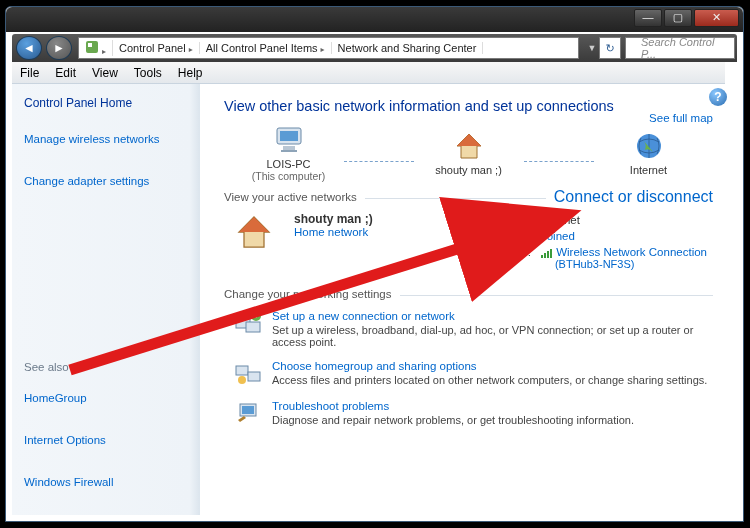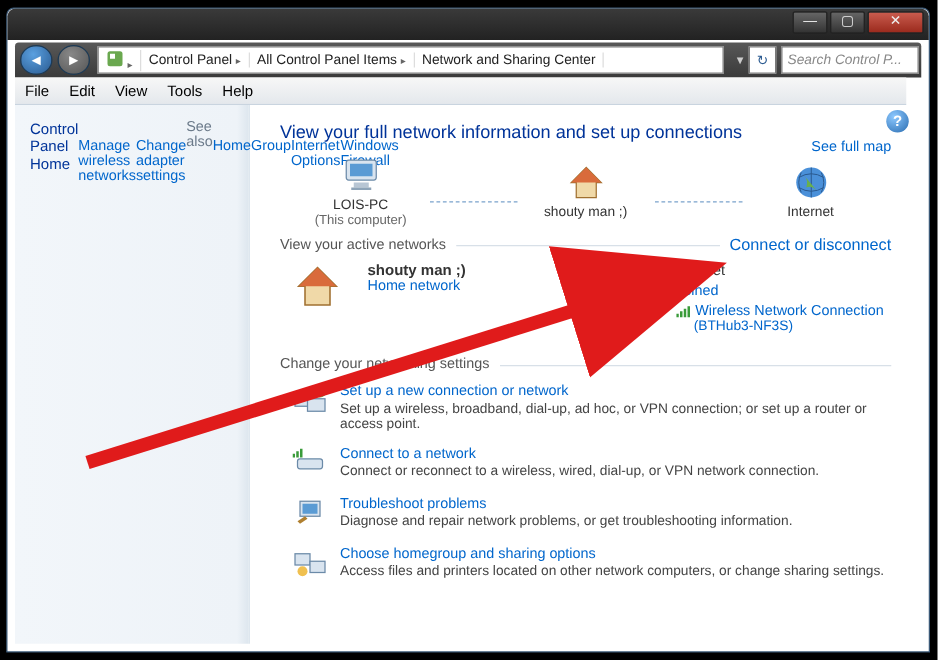--- a/index.html
+++ b/index.html
@@ -11,43 +11,43 @@
   .sysbtn { width: 28px; height: 18px; background: linear-gradient(#666,#333); border: 1px solid #222; border-radius: 2px; color:#eee; font-size:11px; line-height:14px; text-align:center; }
   .sysbtn.close { background: linear-gradient(#c95c4e,#9b2a1d); width: 45px; }
   
   .navbar { position: absolute; left: 6px; right: 6px; top: 27px; height: 28px; background: linear-gradient(#585858,#3a3a3a); border-radius: 3px 3px 0 0; display:flex; align-items:center; }
   .navbtn { width: 26px; height: 24px; margin-left: 4px; background: radial-gradient(circle at 40% 30%, #5aa0e0, #2a5a90); border-radius: 50%; border: 1px solid #1d3a55; display:flex; align-items:center; justify-content:center; color:#fff; font-size:12px;}
   .navbtn.fwd { background: radial-gradient(circle at 40% 30%, #888, #555); }
   .breadcrumb { flex: 1; margin: 0 6px; height: 22px; background: #fff; border: 1px solid #7a7a7a; display:flex; align-items:center; font-size:11px; color:#222; overflow:hidden; }
   .bc-seg { padding: 0 6px; border-right: 1px solid #ddd; white-space:nowrap; }
   .bc-seg .chev { color:#666; margin-left:3px; font-size:8px;}
   .refresh { width:22px; height:22px; margin-right:4px; background:#fff; border:1px solid #7a7a7a; display:flex;align-items:center;justify-content:center;color:#2a5a90;font-size:11px;}
-  .search { width: 110px; height: 22px; margin-right: 2px; background: #fff; border: 1px solid #7a7a7a; font-size: 11px; font-style: italic; color: #888; padding: 0 4px; display:flex; align-items:center;}
+  .search { width: 110px; height: 22px; margin-right: 2px; background: #fff; border: 1px solid #7a7a7a; font-size: 11px; font-style: italic; color: #888; padding: 0 15px; display:flex; align-items:center;}
   
   .menubar { position:absolute; left:6px; right:18px; top:55px; height:22px; background: linear-gradient(#f7f7f7,#e4e8ec); border-bottom:1px solid #c9d4df; display:flex; align-items:center; font-size:12px; }
   .menuitem { padding: 0 8px; }
   
   .content { position:absolute; left:6px; right:6px; top:77px; bottom:6px; background:#fff; display:flex; }
-  .sidebar { width: 188px; background: linear-gradient(90deg,#f2f6fa 0%,#eef3f8 95%,#dde6ee 100%); padding: 12px 12px; font-size:12px; border-right:1px solid #dde6ee; display:flex; }
+  .sidebar { width: 188px; background: linear-gradient(90deg,#f2f6fa 0%,#eef3f8 95%,#dde6ee 100%); padding: 12px 12px; font-size:12px; border-right:1px solid #dde6ee; display:flex; flex-direction:column; }
   .sidebar h4 { color:#003399; font-weight:normal; font-size:12px; margin-bottom:8px; }
   .sidebar a { color:#0066cc; text-decoration:none; display:block; margin: 15px 0; font-size:11.5px; }
   .sidebar .spacer { flex:1; }
   .sidebar .seealso-h { color:#6b7a8a; font-size:11.5px; margin-bottom:4px;}
   
   .main { flex:1; padding: 14px 24px 10px 24px; font-size:11.5px; color:#333; position:relative; overflow:hidden; }
   .main h1 { color:#003399; font-weight:normal; font-size:14.5px; margin-bottom:10px;}
   .netmap { display:flex; align-items:center; justify-content:center; gap:0; margin-bottom:6px; position:relative;}
   .node { width:110px; text-align:center; font-size:11px; }
   .node .ic { width:32px; height:32px; margin:0 auto 2px auto; }
   .node .sub { color:#666; font-size:10.5px; }
   .dash { width:70px; border-top:1px dashed #7aa2cc; margin-top:16px; }
   .fullmap { position:absolute; right:24px; top:28px; color:#0066cc; font-size:11.5px;text-align:right; }
   .sectionlbl { color:#555; font-size:11.5px; margin:4px 0 6px 0; display:flex; align-items:center;}
   .sectionlbl .rule { flex:1; border-top:1px solid #d8e0e8; margin-left:8px; margin-top:2px;}
-  .conndisc { float:right; color:#0066cc; font-size:13px; }
+  .conndisc { float:right; color:#0066cc; font-size:16px; }
   .activenet { display:flex; gap:20px; margin:6px 0 14px 10px; }
   .activenet .ic { width:40px; height:40px; }
   .activenet .name { font-weight:bold; font-size:12px; }
   .activenet .type { color:#0066cc; font-size:11.5px; }
   .props { margin-left:auto; font-size:11.5px; }
   .props td { padding: 0 4px 2px 4px; vertical-align:top;}
   .props .k { color:#333; }
   .props a { color:#0066cc; text-decoration:none; }
   .task { display:flex; gap:10px; margin: 10px 0 12px 10px; }
   .task .ic { width:28px; height:28px; flex:none; }
@@ -104,21 +104,21 @@
       <a>Change adapter settings</a>
       <div class="spacer"></div>
       <div class="seealso-h">See also</div>
       <a>HomeGroup</a>
       <a>Internet Options</a>
       <a>Windows Firewall</a>
     </div>
 
     <div class="main">
       <div class="helpbtn">?</div>
-      <h1>View your full network information and set up connections</h1>
+      <h1>View other basic network information and set up connections</h1>
 
       <a class="fullmap">See full map</a>
 
       <div class="netmap">
         <div class="node">
           <div class="ic"><svg viewBox="0 0 32 32">
                 <rect x="4" y="4" width="24" height="16" rx="2" fill="#d9e4ef" stroke="#6b8aa8"></rect>
                 <rect x="7" y="7" width="18" height="10" fill="#5a9bd4"></rect>
                 <rect x="10" y="22" width="12" height="4" fill="#b8c6d4"></rect>
                 <rect x="8" y="26" width="16" height="2" fill="#8ea4b8"></rect>
@@ -198,54 +198,42 @@
               <rect x="12" y="12" width="14" height="10" fill="#d9e4ef" stroke="#6b8aa8"></rect>
               <circle cx="22" cy="6" r="5" fill="#6ab04c"></circle>
               <text x="22" y="9" font-size="8" fill="#fff" text-anchor="middle">+</text>
             </svg></div>
         <div>
           <a>Set up a new connection or network</a>
           <div class="desc">Set up a wireless, broadband, dial-up, ad hoc, or VPN connection; or set up a router or access point.</div>
         </div>
       </div>
 
+
       <div class="task">
         <div class="ic"><svg viewBox="0 0 28 28">
-              <rect x="4" y="10" width="20" height="8" rx="2" fill="#d9e4ef" stroke="#6b8aa8"></rect>
-              <rect x="0" y="6" width="2" height="3" fill="#3a9b3a"></rect>
-              <rect x="3" y="4" width="2" height="5" fill="#3a9b3a"></rect>
-              <rect x="6" y="2" width="2" height="7" fill="#3a9b3a"></rect>
-            </svg></div>
-        <div>
-          <a>Connect to a network</a>
-          <div class="desc">Connect or reconnect to a wireless, wired, dial-up, or VPN network connection.</div>
+              <rect x="2" y="6" width="12" height="9" fill="#d9e4ef" stroke="#6b8aa8"></rect>
+              <rect x="14" y="12" width="12" height="9" fill="#d9e4ef" stroke="#6b8aa8"></rect>
+              <circle cx="8" cy="20" r="4" fill="#f0c050"></circle>
+            </svg></div>
+        <div>
+          <a>Choose homegroup and sharing options</a>
+          <div class="desc">Access files and printers located on other network computers, or change sharing settings.</div>
         </div>
       </div>
 
       <div class="task">
         <div class="ic"><svg viewBox="0 0 28 28">
               <rect x="6" y="4" width="16" height="12" fill="#d9e4ef" stroke="#6b8aa8"></rect>
               <rect x="8" y="6" width="12" height="8" fill="#5a9bd4"></rect>
               <path d="M4 20 l6 -4 l2 2 l-6 4 z" fill="#b08030"></path>
             </svg></div>
         <div>
           <a>Troubleshoot problems</a>
           <div class="desc">Diagnose and repair network problems, or get troubleshooting information.</div>
-        </div>
-      </div>
-
-      <div class="task">
-        <div class="ic"><svg viewBox="0 0 28 28">
-              <rect x="2" y="6" width="12" height="9" fill="#d9e4ef" stroke="#6b8aa8"></rect>
-              <rect x="14" y="12" width="12" height="9" fill="#d9e4ef" stroke="#6b8aa8"></rect>
-              <circle cx="8" cy="20" r="4" fill="#f0c050"></circle>
-            </svg></div>
-        <div>
-          <a>Choose homegroup and sharing options</a>
-          <div class="desc">Access files and printers located on other network computers, or change sharing settings.</div>
         </div>
       </div>
 
     </div>
   </div>
 </div>
 
 <svg class="arrow" viewBox="0 0 560 200">
   <defs>
       <marker id="ah" markerWidth="12" markerHeight="12" refX="9" refY="5" orient="auto">

